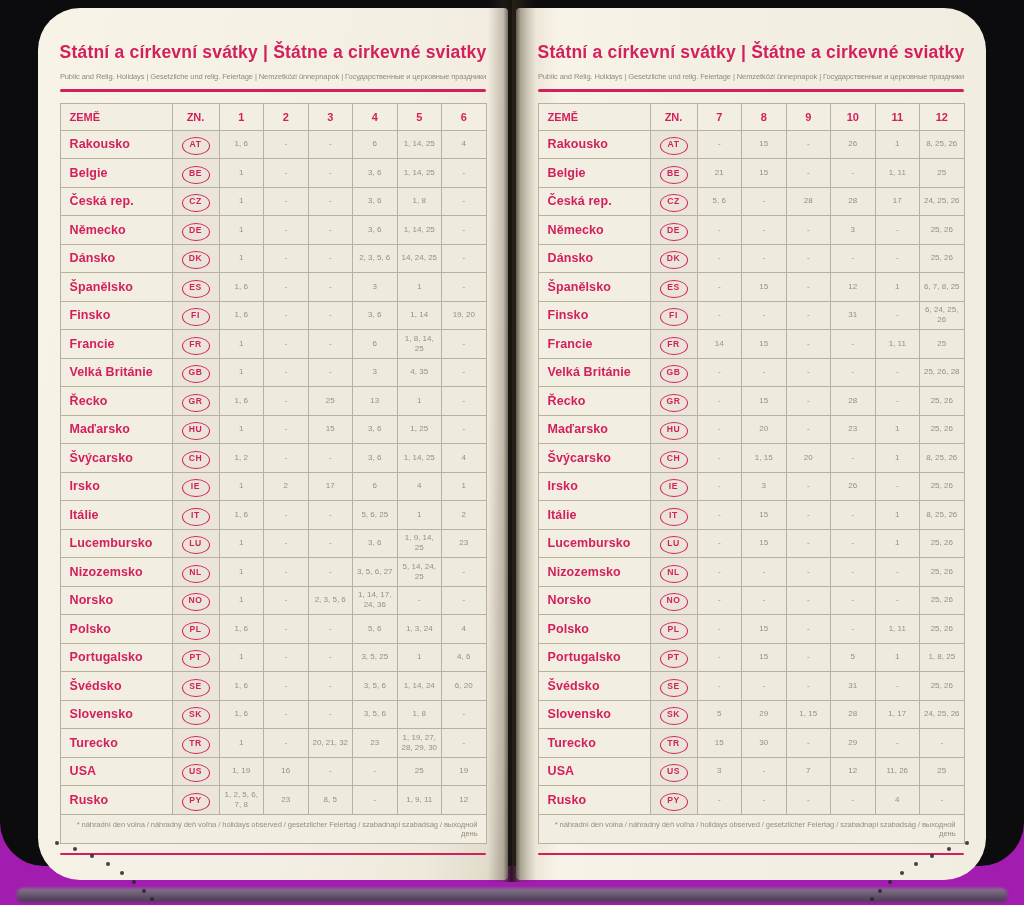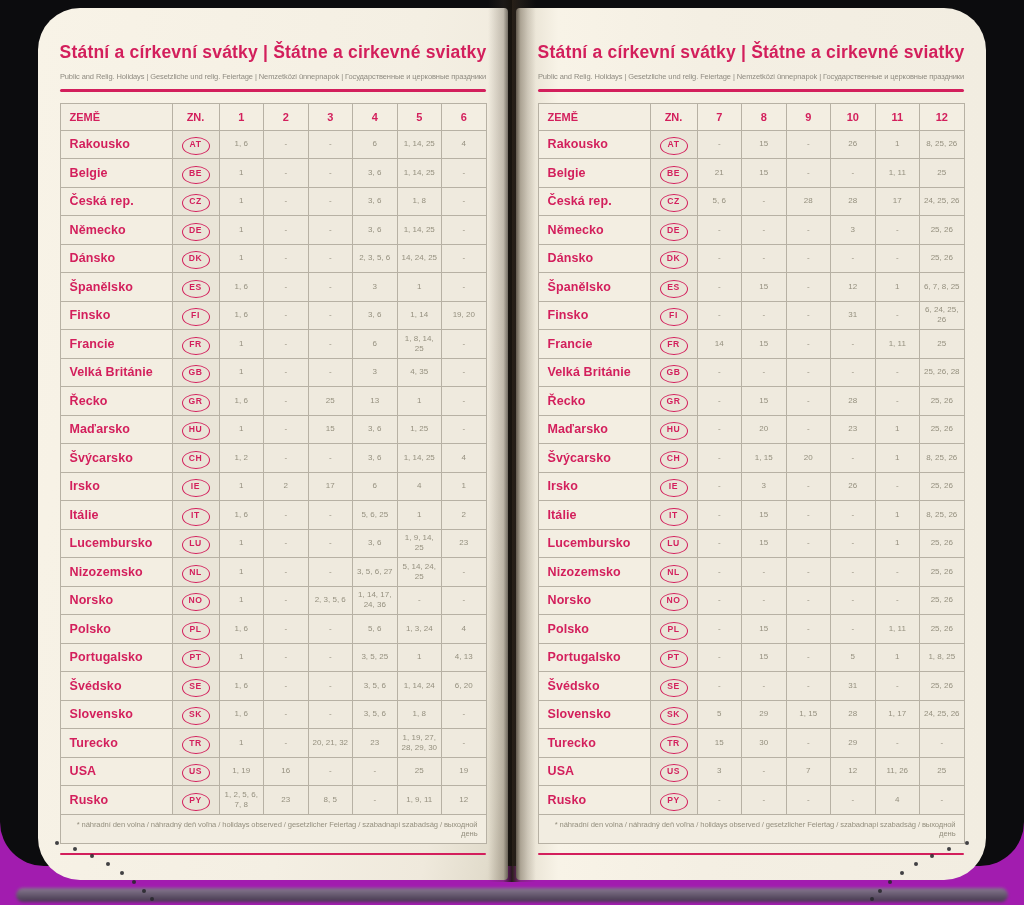--- a/index.html
+++ b/index.html
@@ -278,21 +278,21 @@
               <td class="val">4</td>
             </tr>
             <tr>
               <td class="country">Portugalsko</td>
               <td class="zn"><span class="badge">PT</span></td>
               <td class="val">1</td>
               <td class="val">-</td>
               <td class="val">-</td>
               <td class="val">3, 5, 25</td>
               <td class="val">1</td>
-              <td class="val">4, 13</td>
+              <td class="val">4, 6</td>
             </tr>
             <tr>
               <td class="country">Švédsko</td>
               <td class="zn"><span class="badge">SE</span></td>
               <td class="val">1, 6</td>
               <td class="val">-</td>
               <td class="val">-</td>
               <td class="val">3, 5, 6</td>
               <td class="val">1, 14, 24</td>
               <td class="val">6, 20</td>

